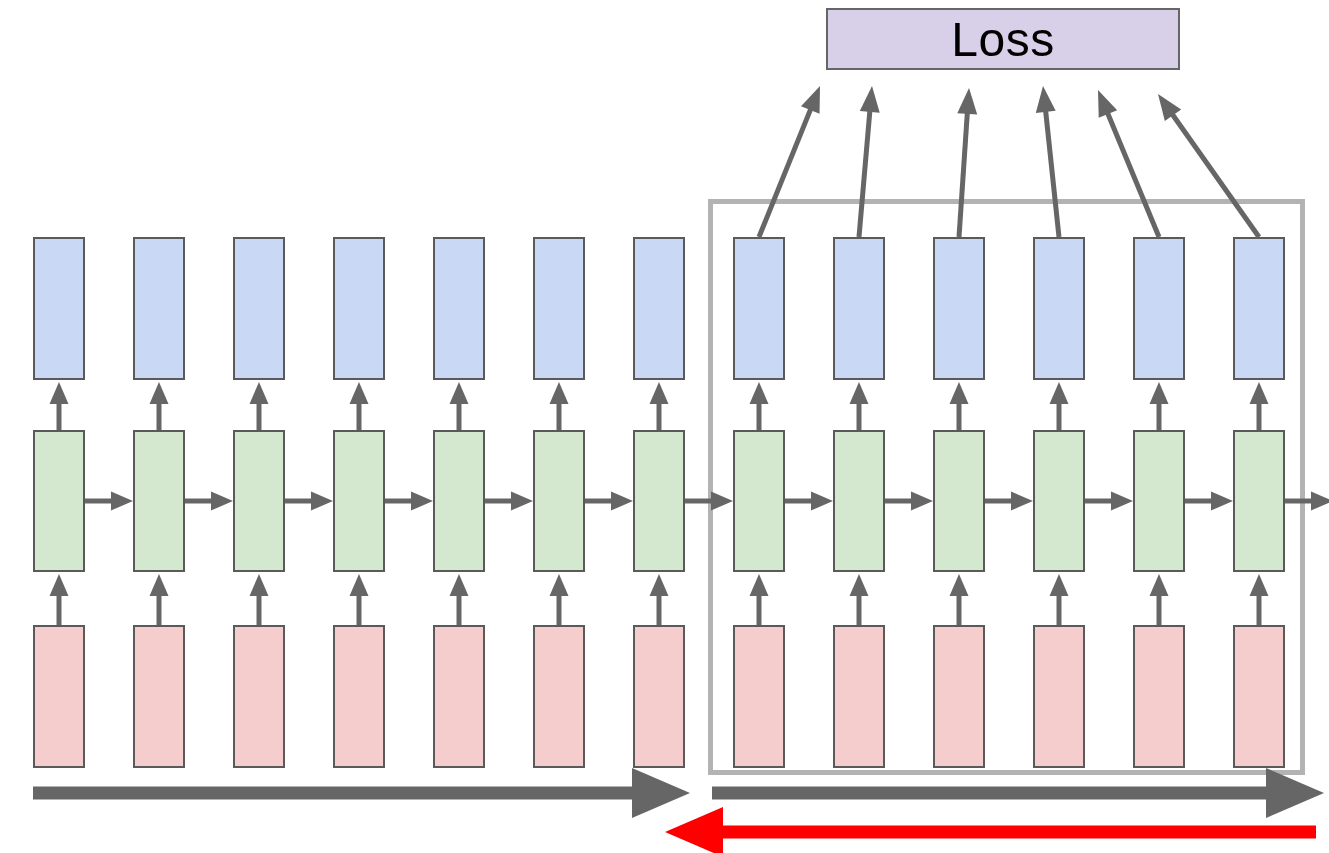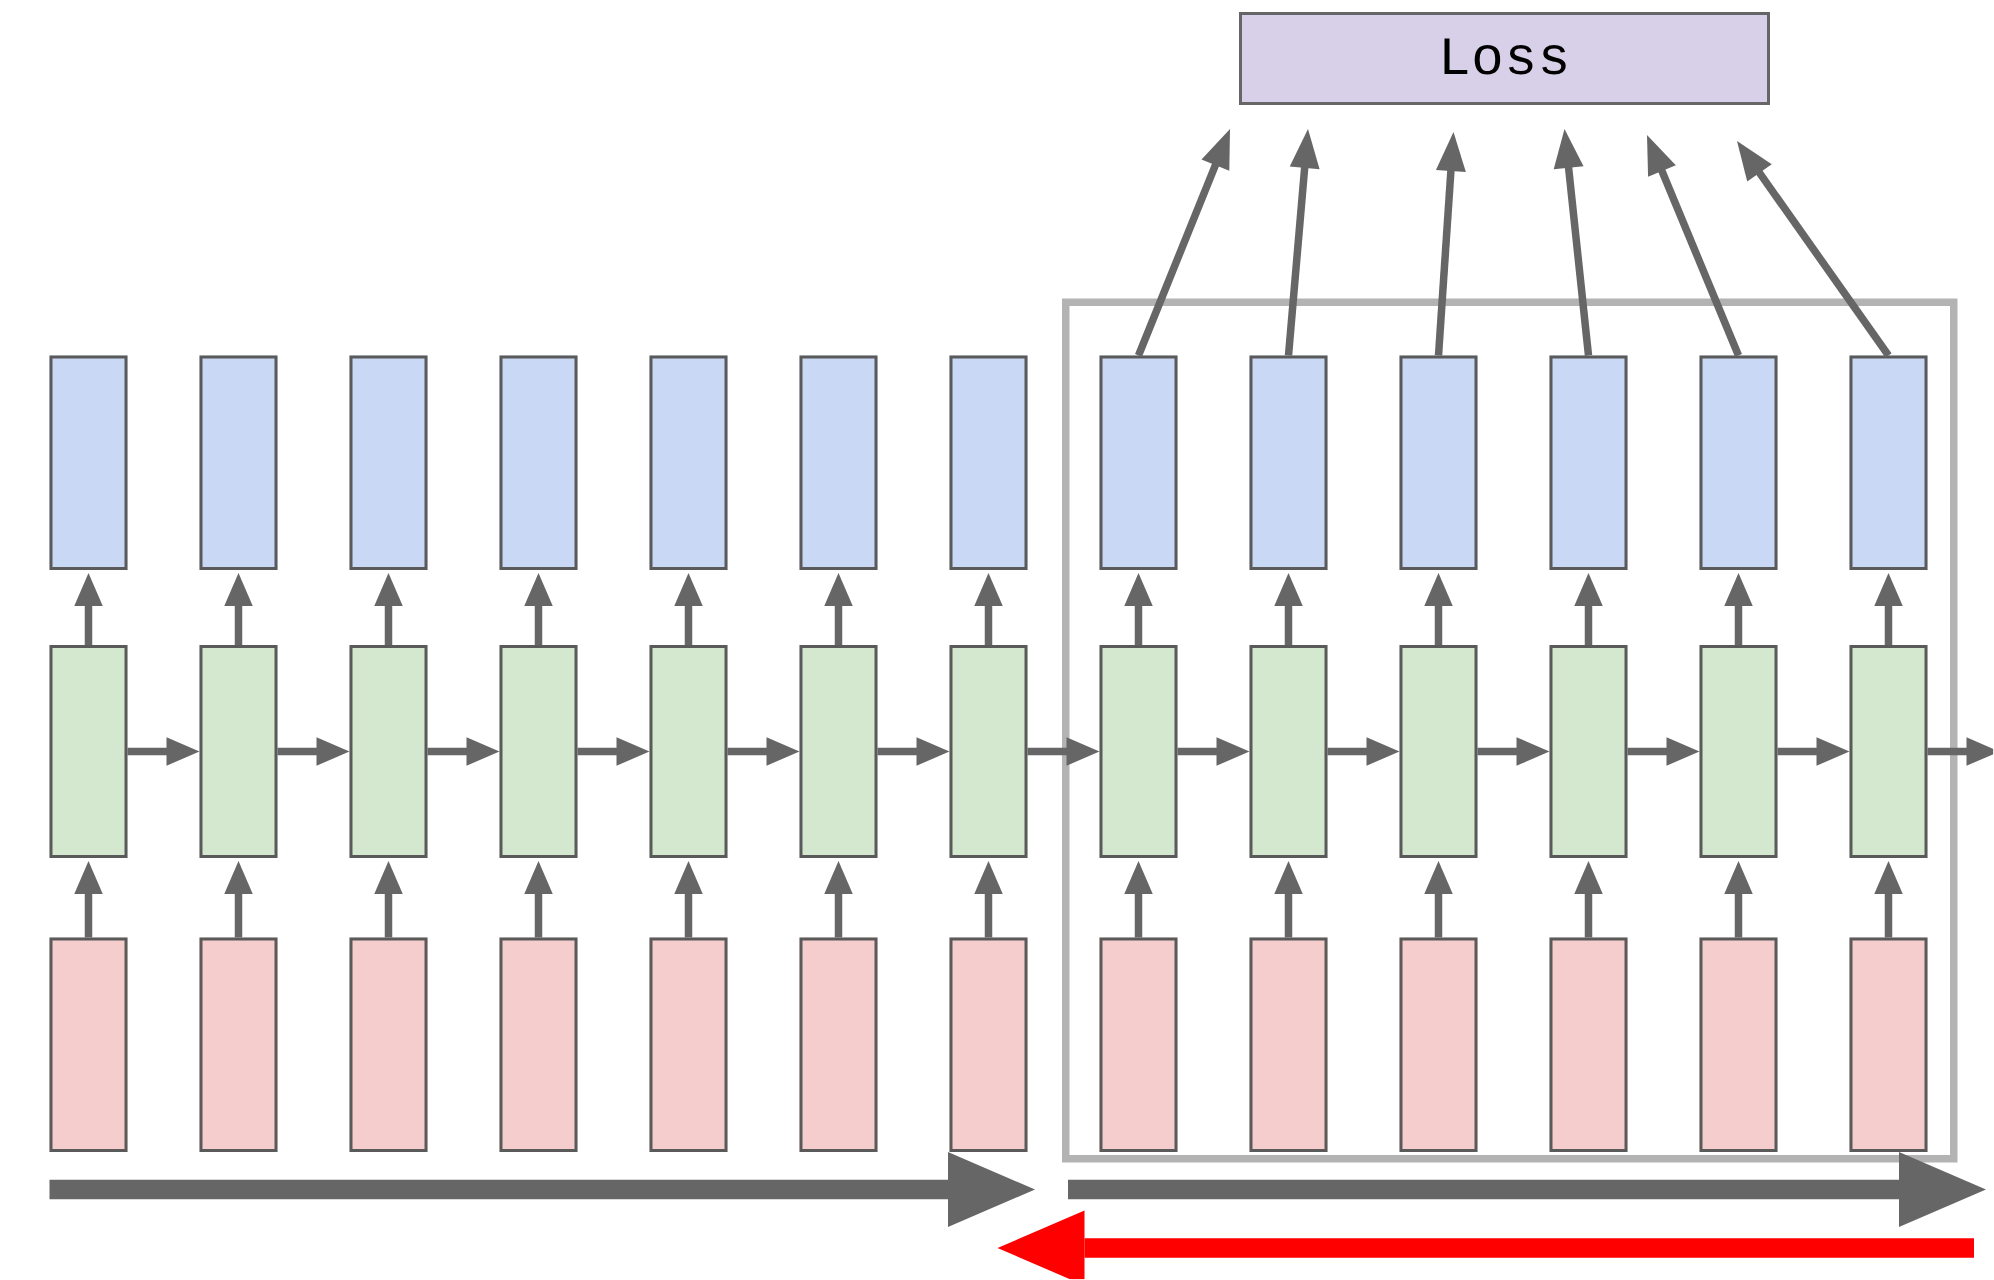--- a/index.html
+++ b/index.html
@@ -28,22 +28,22 @@
 
   .loss-box {
     position: absolute;
     box-sizing: border-box;
     background: #d8d0e8;
     border: 2px solid #666666;
     display: flex;
     align-items: center;
     justify-content: center;
     color: #000000;
-    font-size: 36px;
-    font-family: Liberation Mono, monospace;
+    font-size: 48px;
+    font-family: Liberation Sans, sans-serif;
     letter-spacing: 0.5px;
   }
 
   .group-box {
     position: absolute;
     box-sizing: border-box;
     border: 5px solid #b3b3b3;
     background: transparent;
     pointer-events: none;
   }

